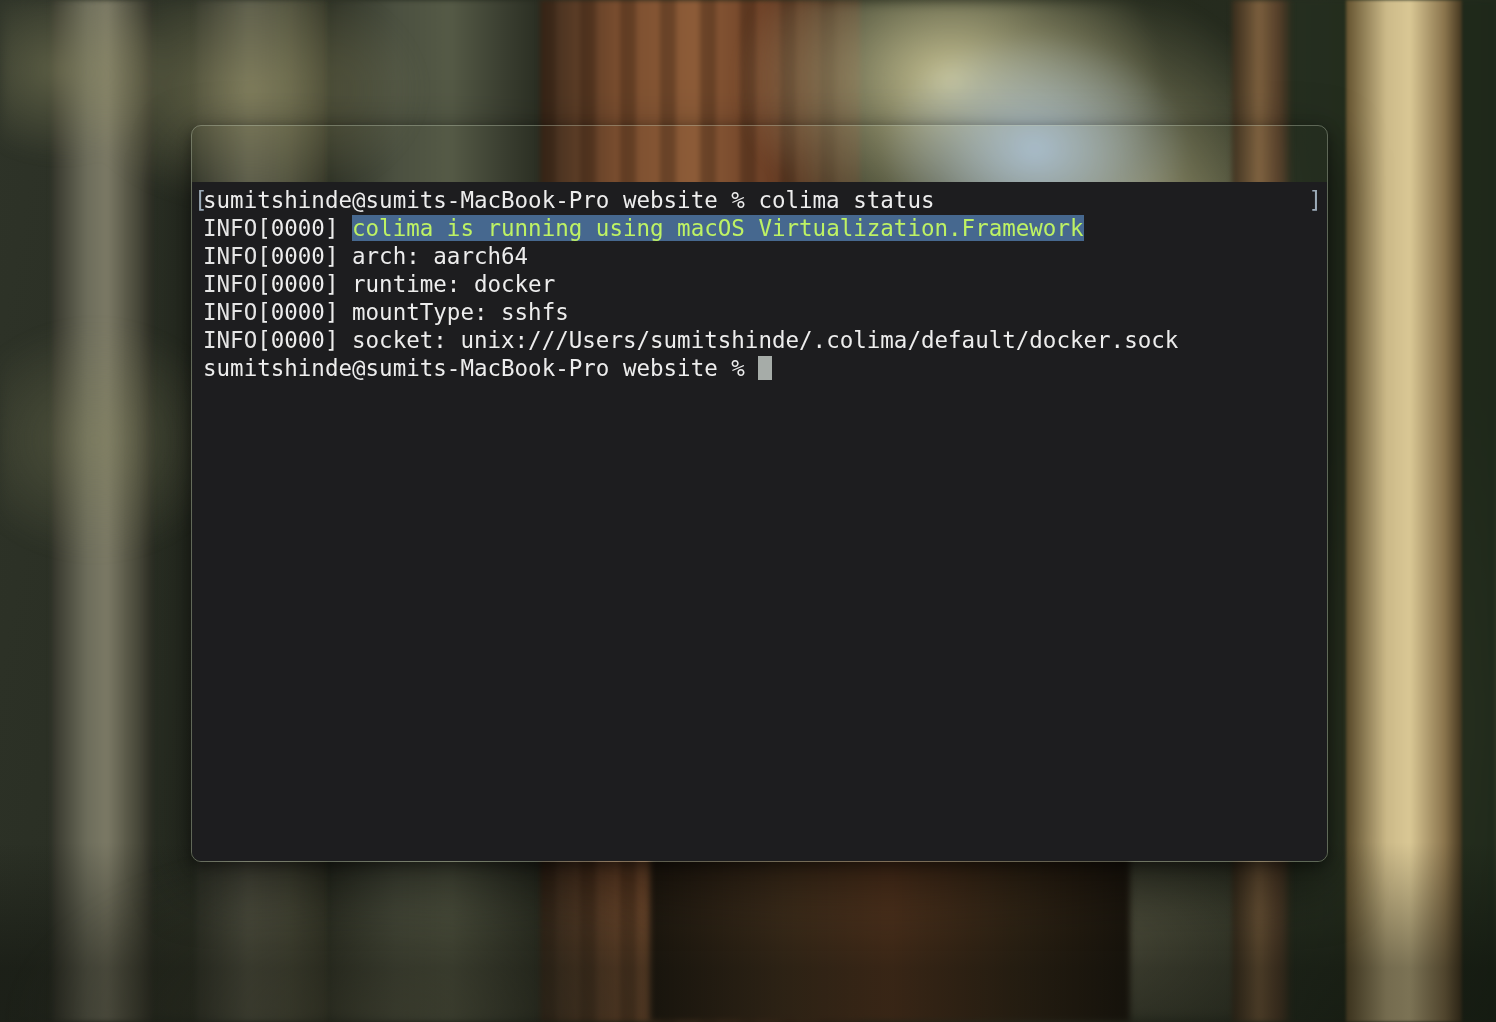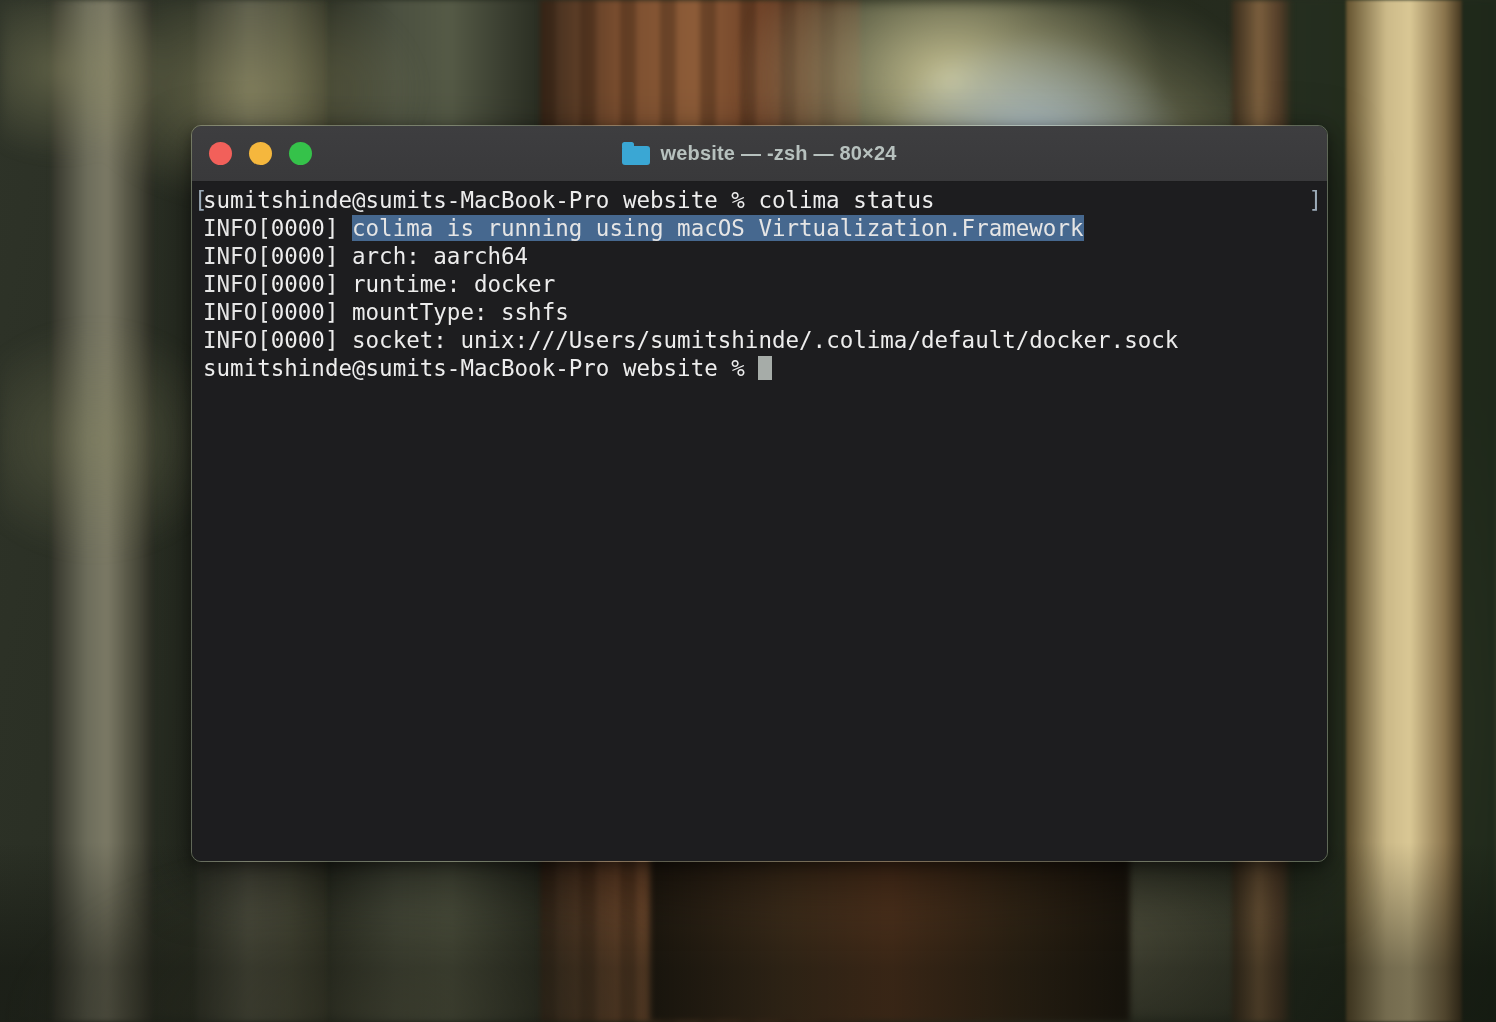--- a/index.html
+++ b/index.html
@@ -80,21 +80,21 @@
   .screen{
     position:absolute;top:56px;left:0;right:0;bottom:0;
     background:#1d1d1f;
     font-family:"DejaVu Sans Mono","Liberation Mono",monospace;
     font-size:22.5px;line-height:28px;color:#ededed;
     padding:4px 12px 0 11px;box-sizing:border-box;
     white-space:pre;
   }
   .line{position:relative;height:28px;}
   .seg.info{color:#e5e5e5;}
-  .seg.selected{background:#46688f;color:#e5e5e5;}
+  .seg.selected{background:#46688f;color:#bef264;}
   .mark{position:absolute;color:#9cabb8;}
   .mark-left{left:-9px;}
   .mark-right{right:-7px;}
   .cursor{
     display:inline-block;width:14px;height:24px;background:#a6aca8;
     vertical-align:-4px;
   }
 </style>
 </head>
 <body>
@@ -106,26 +106,15 @@
   <div class="trunk trunk-3"></div>
   <div class="trunk trunk-sequoia"></div>
   <div class="dapples"></div>
   <div class="foliage-right"></div>
   <div class="trunk trunk-right-thin"></div>
   <div class="trunk trunk-bright"></div>
   <div class="trunk-bottom-center"></div>
   <div class="bottom-shade"></div>
 
   <div class="window">
-    <div class="titlebar">
-      <div class="traffic">
-        <span class="dot red"></span>
-        <span class="dot yellow"></span>
-        <span class="dot green"></span>
-      </div>
-      <div class="title-wrap">
-        <span class="folder"></span>
-        <span class="title-text">website — -zsh — 80×24</span>
-      </div>
-    </div>
     <div class="screen"><div class="line"><span class="mark mark-left">[</span><span class="seg plain">sumitshinde@sumits-MacBook-Pro website % colima status</span><span class="mark mark-right">]</span></div><div class="line"><span class="seg info">INFO</span><span class="seg plain">[0000] </span><span class="seg selected">colima is running using macOS Virtualization.Framework</span></div><div class="line"><span class="seg info">INFO</span><span class="seg plain">[0000] </span><span class="seg plain">arch: aarch64</span></div><div class="line"><span class="seg info">INFO</span><span class="seg plain">[0000] </span><span class="seg plain">runtime: docker</span></div><div class="line"><span class="seg info">INFO</span><span class="seg plain">[0000] </span><span class="seg plain">mountType: sshfs</span></div><div class="line"><span class="seg info">INFO</span><span class="seg plain">[0000] </span><span class="seg plain">socket: unix:///Users/sumitshinde/.colima/default/docker.sock</span></div><div class="line"><span class="seg plain">sumitshinde@sumits-MacBook-Pro website % </span><span class="cursor"></span></div></div>
   </div>
 </div>
 
 </body></html>

